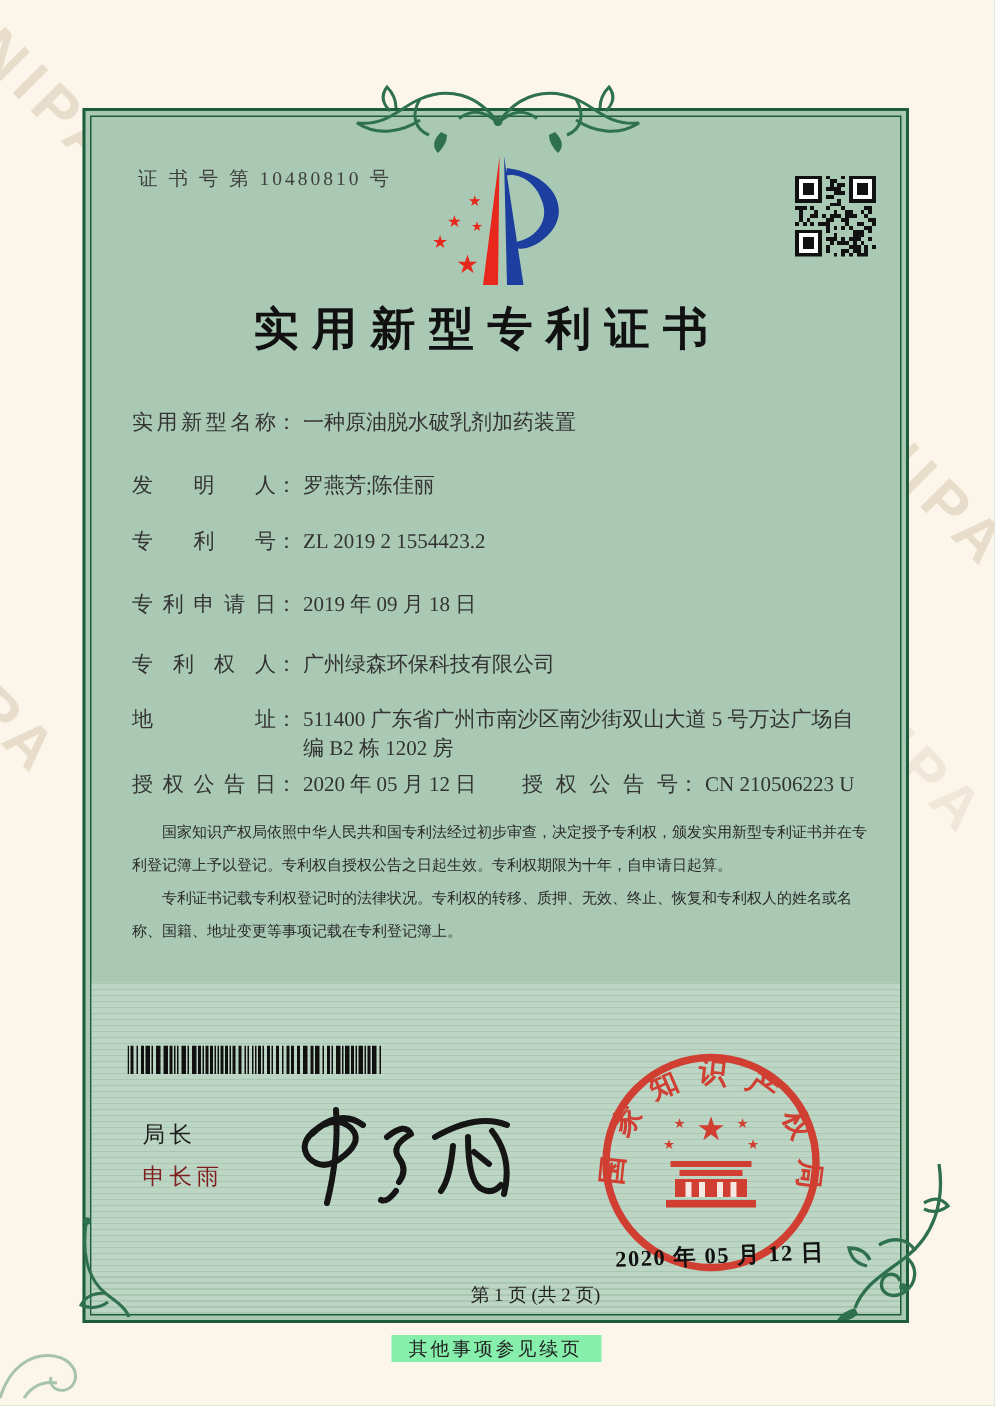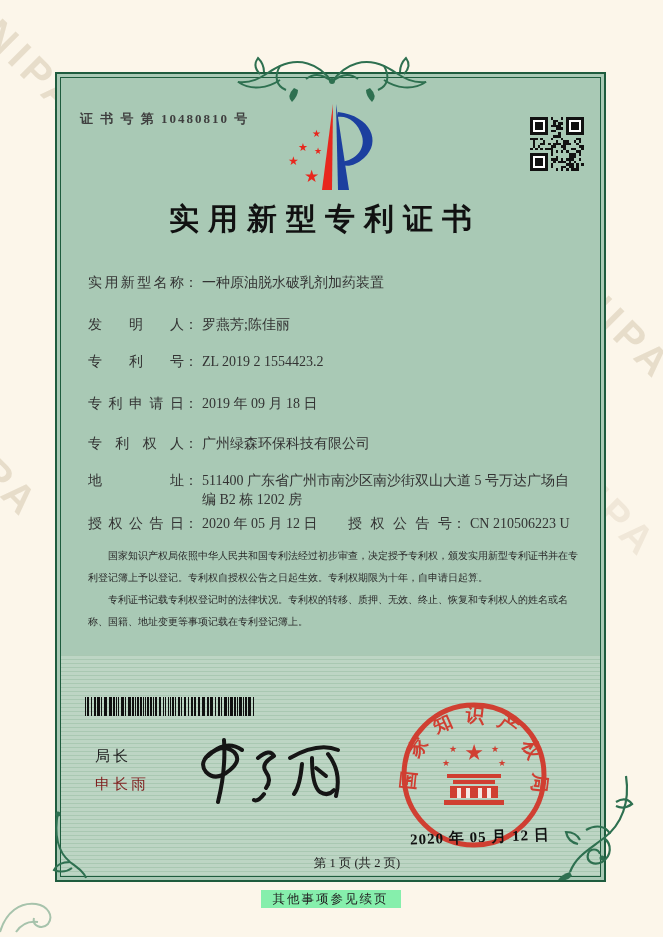--- a/index.html
+++ b/index.html
@@ -30,21 +30,21 @@
   }
   
   .wave-band{
     position:absolute;left:61px;top:655px;width:539px;height:221px;z-index:3;
     background-color:rgba(213,229,216,0.45);
     background-image:repeating-linear-gradient(0deg,
       rgba(110,160,125,0.25) 0px, rgba(110,160,125,0.25) 1px,
       transparent 1px, transparent 4px);
   }
   .content{position:absolute;z-index:4;}
-  .cert-no{left:80px;top:110px;font-size:13px;letter-spacing:2px;color:#3f3f3f;font-weight:bold;}
+  .cert-no{left:92px;top:110px;font-size:13px;letter-spacing:2px;color:#3f3f3f;}
   .qr{left:530px;top:117px;width:54px;height:54px;}
   .logo{left:285px;top:100px;width:100px;height:98px;}
   .title{
     left:55px;top:199px;width:540px;text-align:center;
     font-size:30px;font-weight:bold;letter-spacing:9px;color:#111;
   }
   .frow{position:absolute;z-index:4;left:88px;width:492px;display:flex;
         align-items:flex-start;font-size:14px;color:#333;line-height:19px;}
   .flabel{display:inline-block;width:96px;text-align:justify;text-align-last:justify;
           flex:0 0 96px;}

